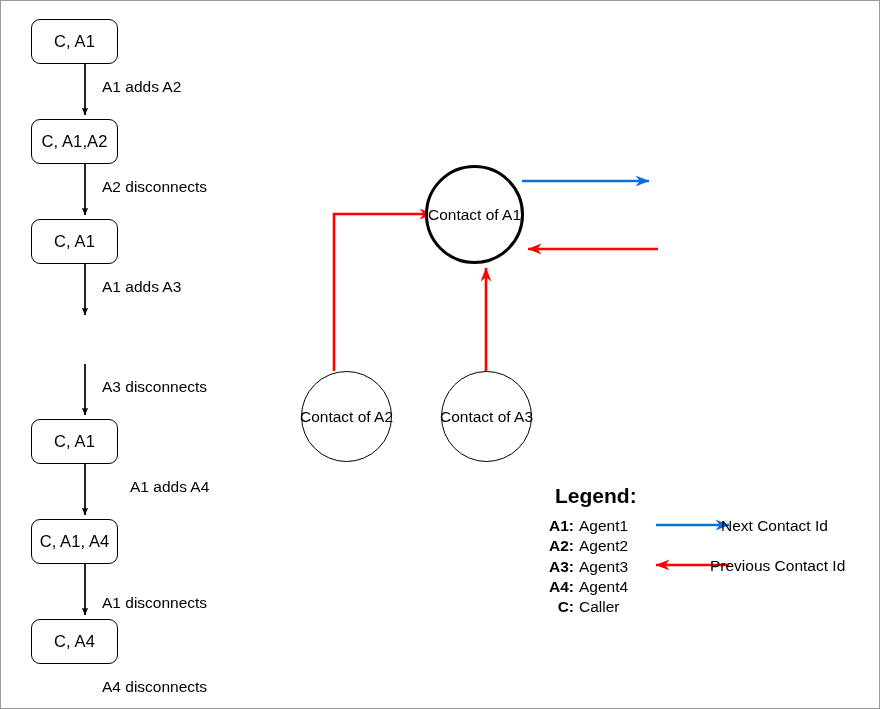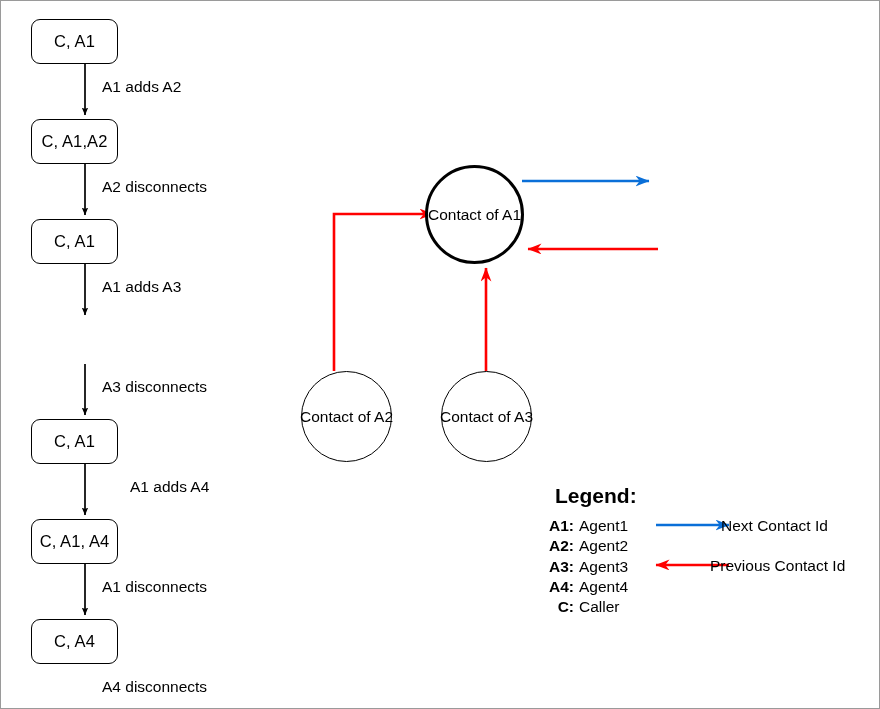--- a/index.html
+++ b/index.html
@@ -150,21 +150,21 @@
   </div>
   <div class="state-box" style="left:30px; top:618px;">
     <span>C, A4</span>
   </div>
 
   <div class="edge-label" style="left:101px; top:78px;">A1 adds A2</div>
   <div class="edge-label" style="left:101px; top:178px;">A2 disconnects</div>
   <div class="edge-label" style="left:101px; top:278px;">A1 adds A3</div>
   <div class="edge-label" style="left:101px; top:378px;">A3 disconnects</div>
   <div class="edge-label" style="left:101px; top:478px;margin-left:28px;">A1 adds A4</div>
-  <div class="edge-label" style="left:101px; top:578px;">A1 disconnects</div>
+  <div class="edge-label" style="left:101px; top:594px;">A1 disconnects</div>
   <div class="edge-label" style="left:101px; top:678px;">A4 disconnects</div>
 
   <div class="node-circle emphasis" style="left:424px; top:164px; width:99px; height:99px;">
     <span>Contact of A1</span>
   </div>
   <div class="node-circle" style="left:288px; top:370px; width:91px; height:91px;margin-left:12px;">
     <span>Contact of A2</span>
   </div>
   <div class="node-circle" style="left:440px; top:370px; width:91px; height:91px;">
     <span>Contact of A3</span>

